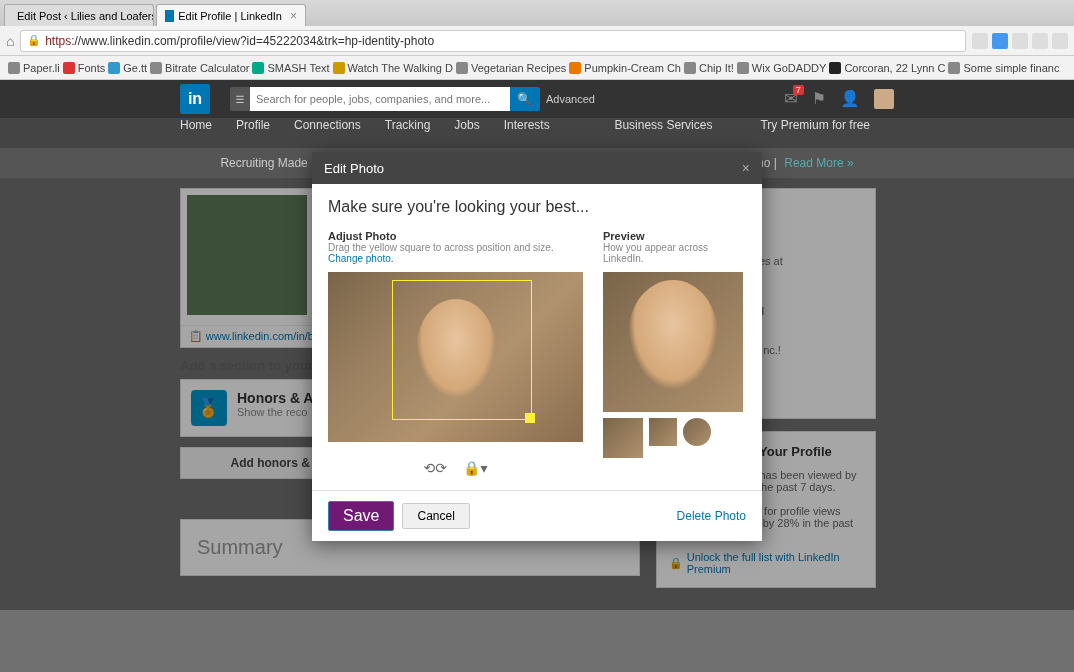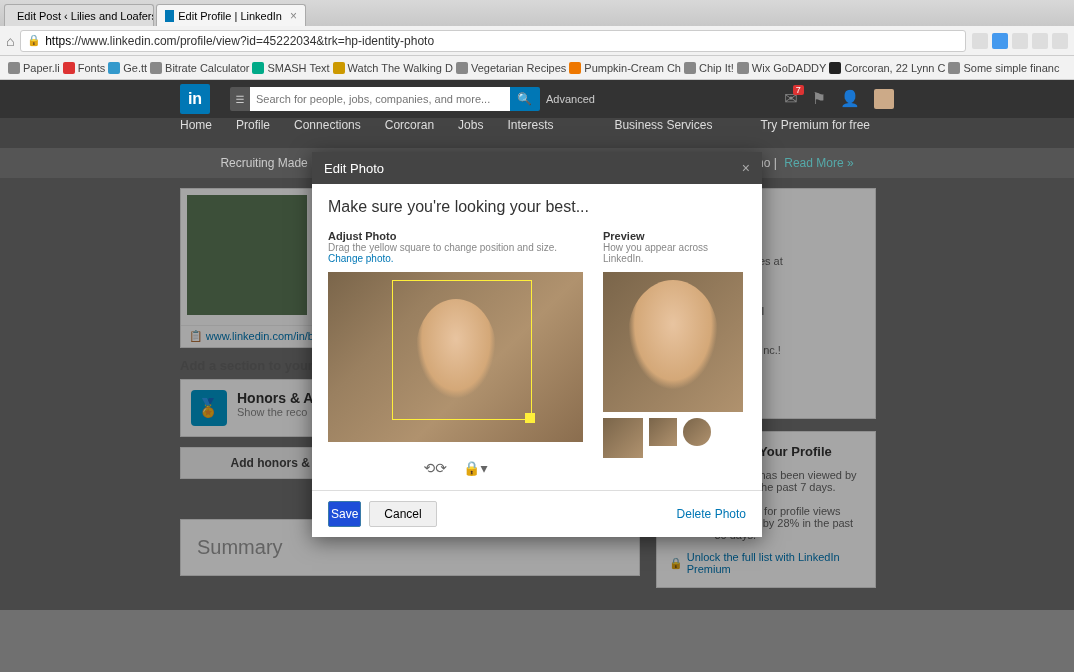--- a/index.html
+++ b/index.html
@@ -10,21 +10,21 @@
 .tab { background: #f5f5f5; border: 1px solid #aaa; border-bottom: none; border-radius: 3px 3px 0 0; height: 22px; padding: 3px 8px; font-size: 11px; display: flex; align-items: center; gap: 4px; margin-right: 2px; max-width: 150px; overflow: hidden; white-space: nowrap; cursor: pointer; }
 .tab.inactive { background: #dcdcdc; }
 .tab-favicon { width: 12px; height: 12px; background: #0077b5; display: inline-block; }
 .tab-favicon.g { background: #5a8; }
 .tab-close { color: #888; font-size: 12px; margin-left: 4px; }
 
 .url-bar-row { height: 30px; background: #f2f2f2; border-bottom: 1px solid #ccc; display: flex; align-items: center; padding: 0 6px; gap: 6px; }
 .home-icon { font-size: 14px; color: #666; cursor: pointer; }
 .url-bar { flex: 1; background: #fff; border: 1px solid #ccc; border-radius: 3px; height: 22px; display: flex; align-items: center; padding: 0 6px; font-size: 12px; color: #333; }
 .lock { color: #3a3; margin-right: 4px; font-size: 11px; }
-.https { color: #000000; }
+.https { color: #7f1d1d; }
 .icon-row { display: flex; gap: 4px; }
 .ext-icon { width: 16px; height: 16px; background: #ddd; border-radius: 2px; }
 
 .bookmark-bar { height: 24px; background: #f2f2f2; border-bottom: 1px solid #ccc; display: flex; align-items: center; padding: 0 8px; gap: 3px; font-size: 11px; color: #444; overflow: hidden; }
 .bookmark { display: flex; align-items: center; gap: 3px; white-space: nowrap; cursor: pointer; }
 .bm-icon { width: 12px; height: 12px; background: #888; border-radius: 2px; display: inline-block; }
 
 
 .li-header { height: 38px; background: #333; display: flex; align-items: center; padding: 0 180px; gap: 8px; }
 .li-logo { width: 30px; height: 30px; background: #0077b5; color: #fff; display: flex; align-items: center; justify-content: center; font-weight: bold; font-size: 16px; border-radius: 2px; cursor: pointer; }
@@ -103,21 +103,21 @@
 .face { position: absolute; left: 50%; top: 45%; transform: translate(-50%,-50%); width: 80px; height: 100px; background: radial-gradient(ellipse at 50% 40%, #e8c4a0 0%, #d4a878 60%, transparent 70%); border-radius: 50%; }
 .crop-box { position: absolute; left: 64px; top: 8px; width: 140px; height: 140px; border: 1px solid #ffef3a; }
 .crop-handle { position: absolute; right: -4px; bottom: -4px; width: 10px; height: 10px; background: #ffef3a; cursor: nwse-resize; }
 .preview-img { width: 140px; height: 140px; background: linear-gradient(135deg,#7a654a,#b0926e); margin-top: 8px; position: relative; }
 .preview-row { display: flex; gap: 6px; margin-top: 6px; }
 .prev-sm { width: 40px; height: 40px; background: linear-gradient(135deg,#7a654a,#b0926e); }
 .prev-sm.s2 { width: 28px; height: 28px; }
 .prev-sm.s3 { width: 28px; height: 28px; border-radius: 50%; }
 .tools { display: flex; gap: 16px; justify-content: center; margin-top: 18px; color: #666; font-size: 14px; }
 .modal-footer { border-top: 1px solid #ddd; padding: 10px 16px; display: flex; align-items: center; gap: 8px; }
-.btn-save { background: #1d4ed8; color: #fff; border: 1px solid #3a7ba8; padding: 5px 2px; font-size: 12px; border-radius: 2px; cursor: pointer; }
+.btn-save { background: #701a75; color: #fff; border: 1px solid #3a7ba8; padding: 5px 14px; font-size: 16px; border-radius: 2px; cursor: pointer; }
 .btn-cancel { background: #f0f0f0; border: 1px solid #ccc; padding: 5px 14px; font-size: 12px; border-radius: 2px; cursor: pointer; }
 .delete-link { margin-left: auto; color: #0077b5; font-size: 12px; cursor: pointer; }
 </style>
 </head>
 <body>
 
 <div class="browser-tabs">
   <div class="tab inactive">
       <span class="tab-favicon g"></span>
       <span>Edit Post ‹ Lilies and Loafers</span>
@@ -208,21 +208,21 @@
     <span class="hi">⚑</span>
     <span class="hi">👤</span>
     <span class="hi" style="width:20px;height:20px;background:#ca8;border-radius:2px;display:inline-block"></span>
   </div>
 </div>
 
 <div class="li-nav">
   <span class="nav-item">Home</span>
   <span class="nav-item">Profile</span>
   <span class="nav-item">Connections</span>
-  <span class="nav-item">Corcoran</span>
+  <span class="nav-item">Tracking</span>
   <span class="nav-item">Jobs</span>
   <span class="nav-item">Interests</span>
   <div class="nav-right">
     <span class="nav-item">Business Services</span>
     <span class="nav-item">Try Premium for free</span>
   </div>
 </div>
 
 <div class="promo">
   <span>Recruiting Made Easy - Applicant Tracking and Recruiting System, Branded Career Portals. View Demo</span>&nbsp;|&nbsp;<a href="#">Read More »</a>
@@ -286,21 +286,21 @@
   <div class="modal">
     <div class="modal-header">
       <span>Edit Photo</span>
       <span class="modal-close">×</span>
     </div>
     <div class="modal-body">
       <div class="modal-title">Make sure you're looking your best...</div>
       <div class="modal-cols">
         <div class="col-left">
           <div class="col-h">Adjust Photo</div>
-          <div class="col-sub"><span>Drag the yellow square to change position and size.</span> <a href="#">Change photo.</a></div>
+          <div class="col-sub"><span>Drag the yellow square to across position and size.</span> <a href="#">Change photo.</a></div>
           <div class="adjust-img">
             <div class="face"></div>
             <div class="crop-box">
               <div class="crop-handle"></div>
             </div>
           </div>
           <div class="tools">
             <span>⟲⟳</span>
             <span>🔒▾</span>
           </div>

